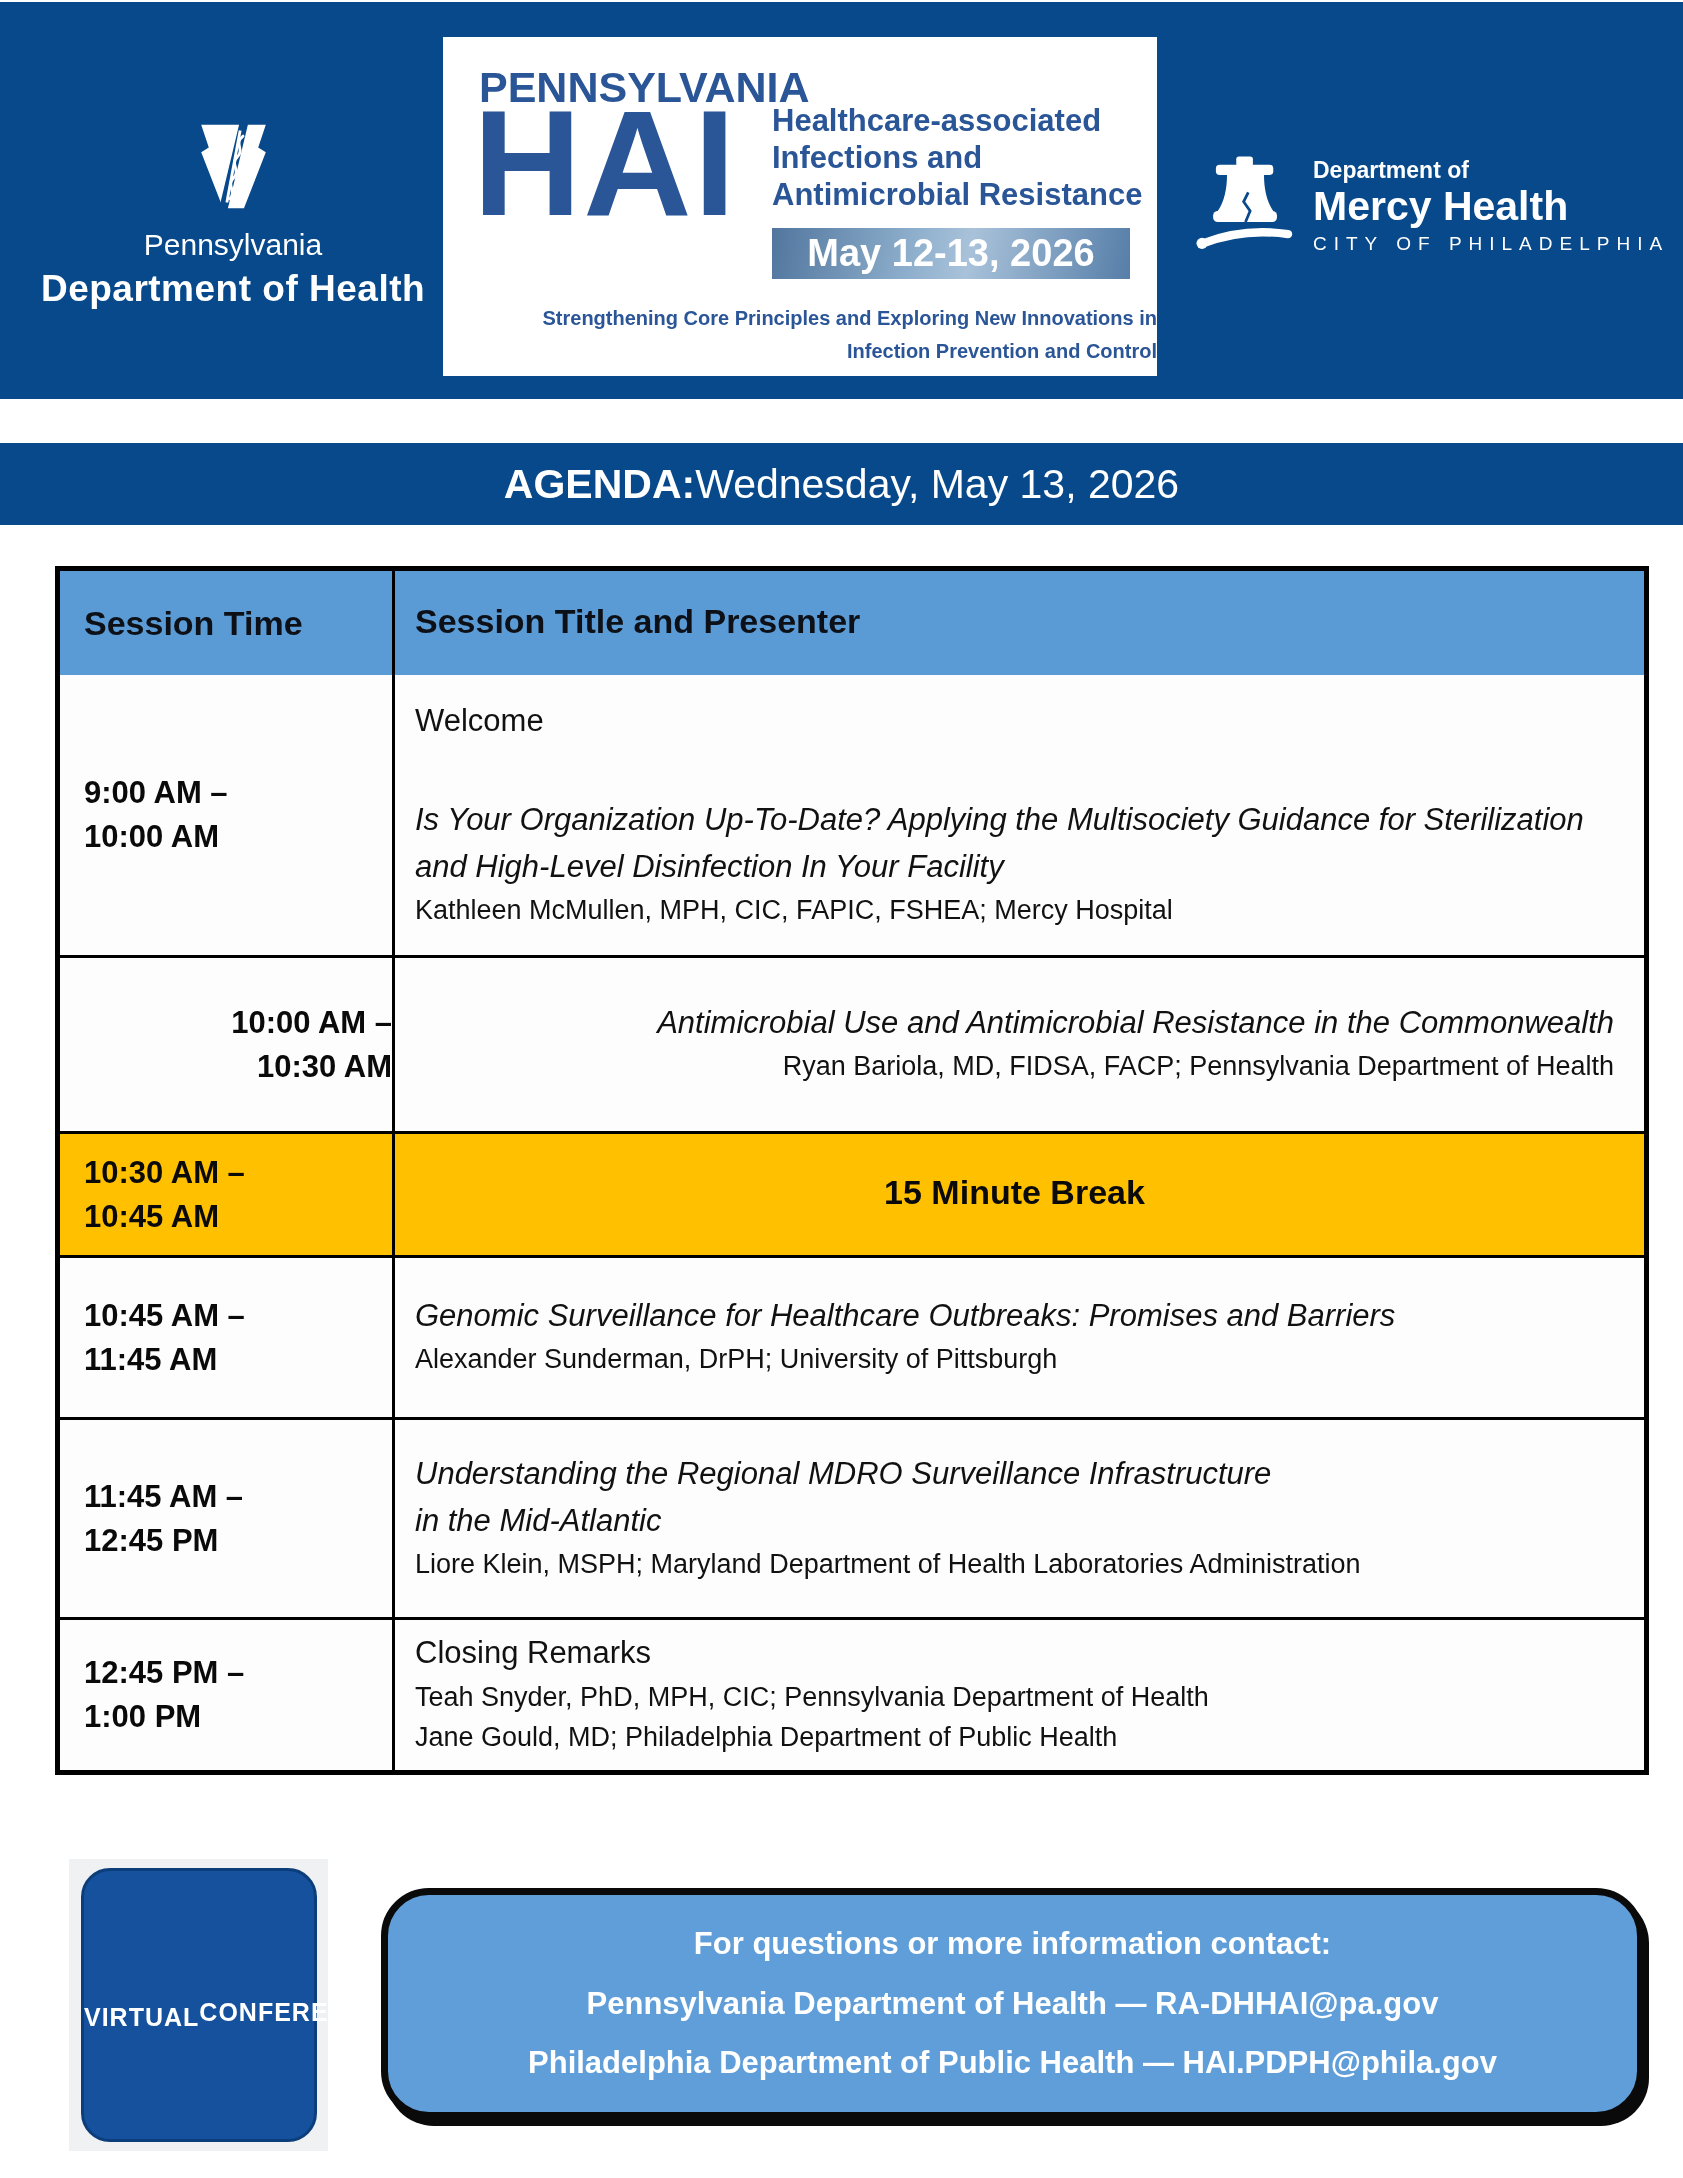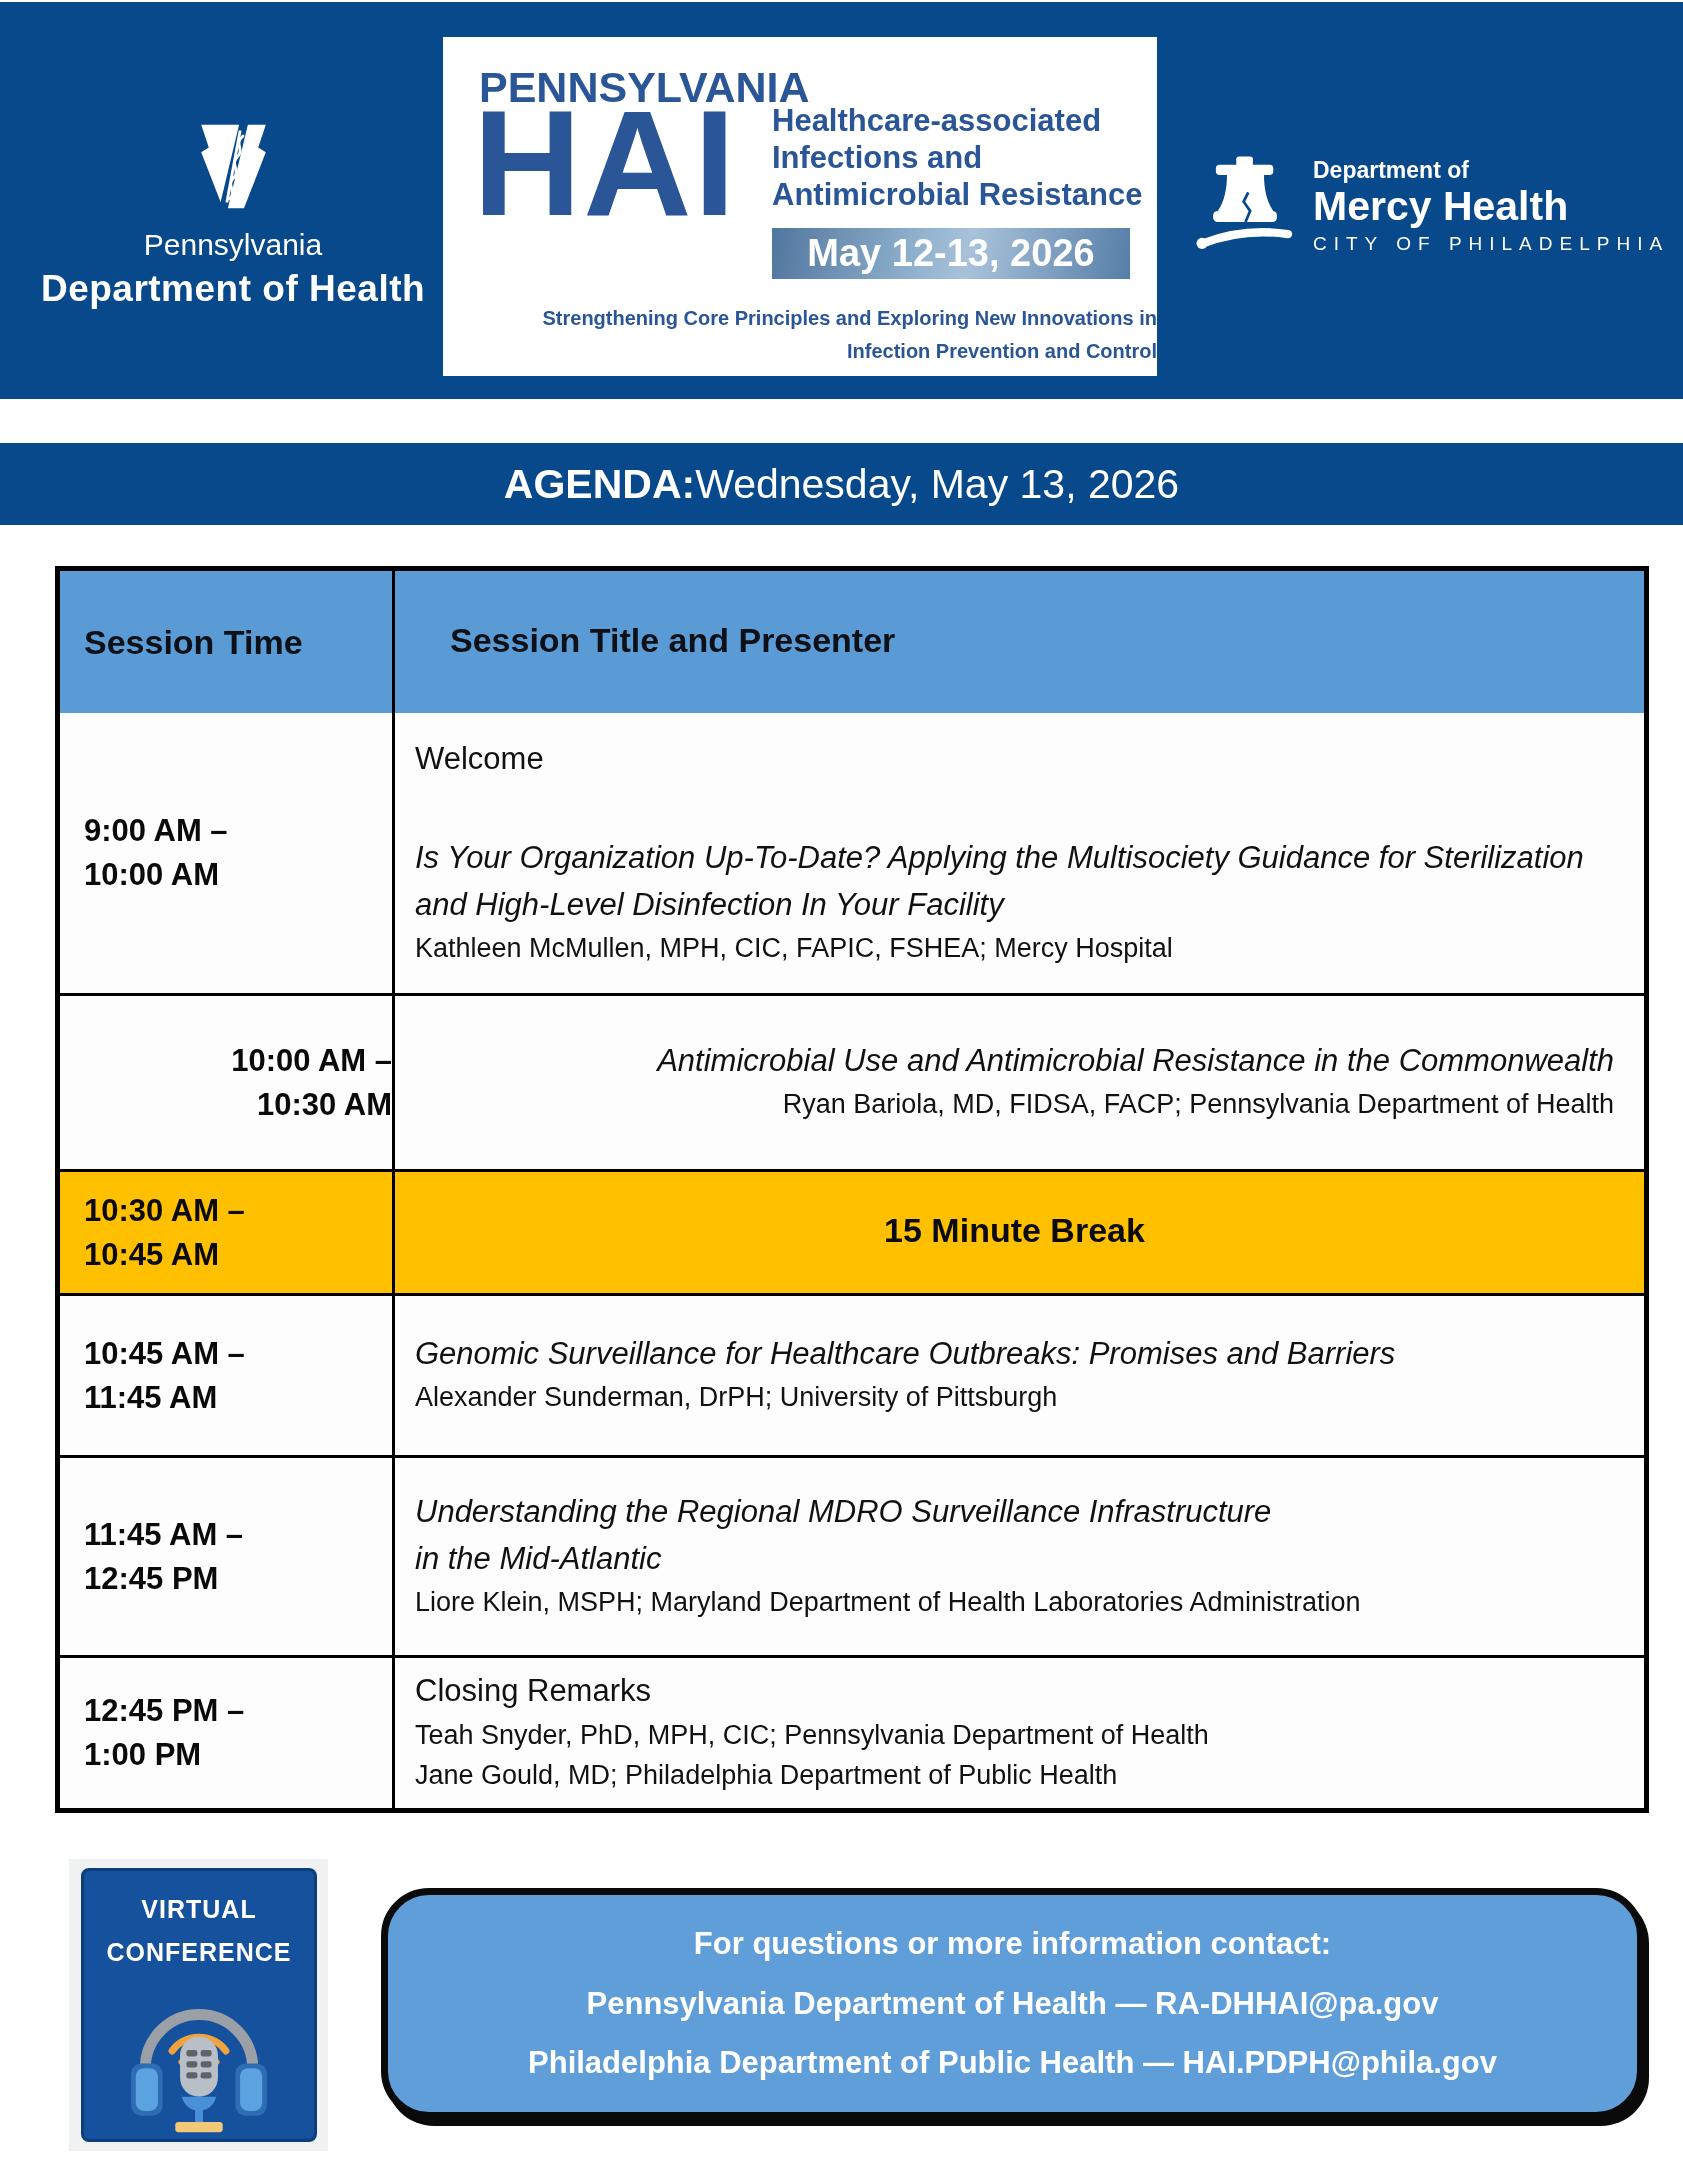--- a/index.html
+++ b/index.html
@@ -39,21 +39,21 @@
     display:flex;align-items:center;justify-content:center;color:#ffffff;font-size:41px;
   }
   .agenda-banner .b{font-weight:bold;}
   
   .agenda-table{
     position:absolute;left:55px;top:566px;width:1594px;
     border:5px solid #000000;box-sizing:border-box;background:#fdfdfd;
   }
   .trow{display:flex;box-sizing:border-box;border-top:3px solid #000000;}
   .trow:first-child{border-top:none;}
-  .trow-head{height:142px;background:#5b9bd5;gap:35px;}
+  .trow-head{height:104px;background:#5b9bd5;}
   .row-0{height:280px;}
   .row-1{height:176px;text-align:right;}
   .row-2{height:124px;background:#ffc000;}
   .row-3{height:162px;}
   .row-4{height:200px;}
   .row-5{height:153px;}
   .tcell{box-sizing:border-box;display:flex;flex-direction:column;justify-content:center;}
   .tcell.time{width:335px;border-right:3px solid #000000;padding-left:24px;
     font-weight:bold;font-size:31px;line-height:44px;color:#0a0a0a;}
   .tcell.content{flex:1;padding:16px 30px 20px 20px;color:#111111;}
@@ -61,22 +61,22 @@
   .line-lg{font-size:31px;line-height:48px;}
   .line-it{font-style:italic;font-size:31px;line-height:47px;}
   .line-sm{font-size:27px;line-height:40px;}
   .line-gap{height:51px;}
   .trow-break .tcell.content{align-items:center;}
   .line-break-label{font-size:34px;font-weight:bold;color:#0a0a0a;}
   
   .badge-tile{position:absolute;left:69px;top:1859px;width:259px;height:292px;background:#f0f1f2;}
   .vc-badge{
     position:absolute;left:81px;top:1868px;width:236px;height:274px;background:#15519c;
-    border:3px solid #0d3e7c;border-radius:8px;box-sizing:border-box;
-    display:flex;flex-direction:column;align-items:center;color:#ffffff;
+    border:3px solid #0d3e7c;border-radius:29px;box-sizing:border-box;
+    display:flex;flex-direction:row;align-items:center;color:#ffffff;
   }
   .vc-line{font-size:25px;font-weight:bold;letter-spacing:1px;}
   .vc-line:first-child{margin-top:24px;}
   .vc-line + .vc-line{margin-top:14px;}
   .vc-icon{margin-top:8px;}
   .contact-box{
     position:absolute;left:381px;top:1888px;width:1263px;height:231px;box-sizing:border-box;
     background:#5f9ed8;border:7px solid #0a0a0a;border-radius:48px;
     box-shadow:5px 7px 0 #0a0a0a;
     display:flex;flex-direction:column;justify-content:space-evenly;align-items:center;

